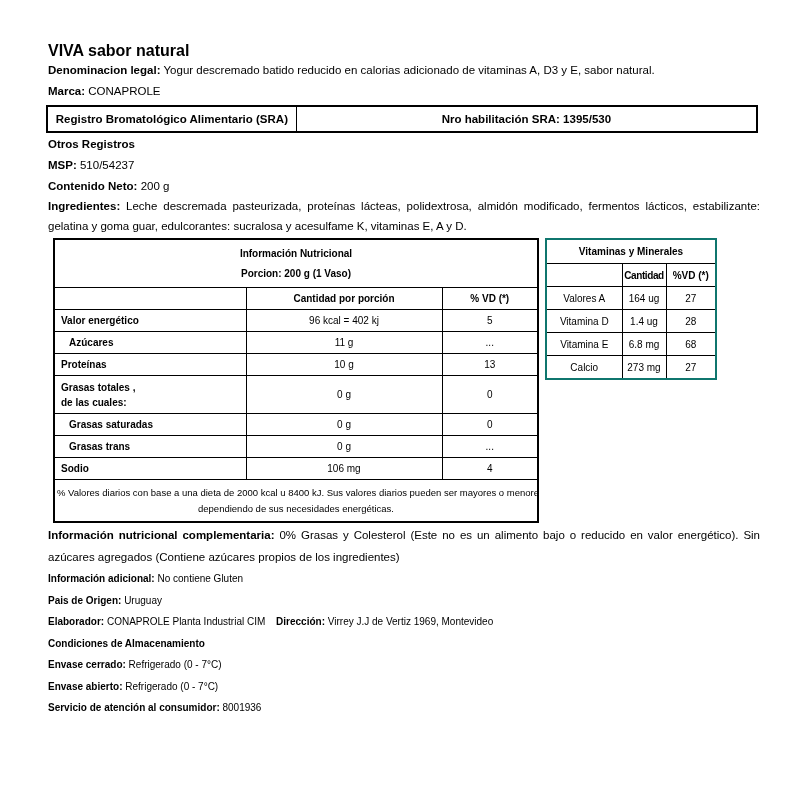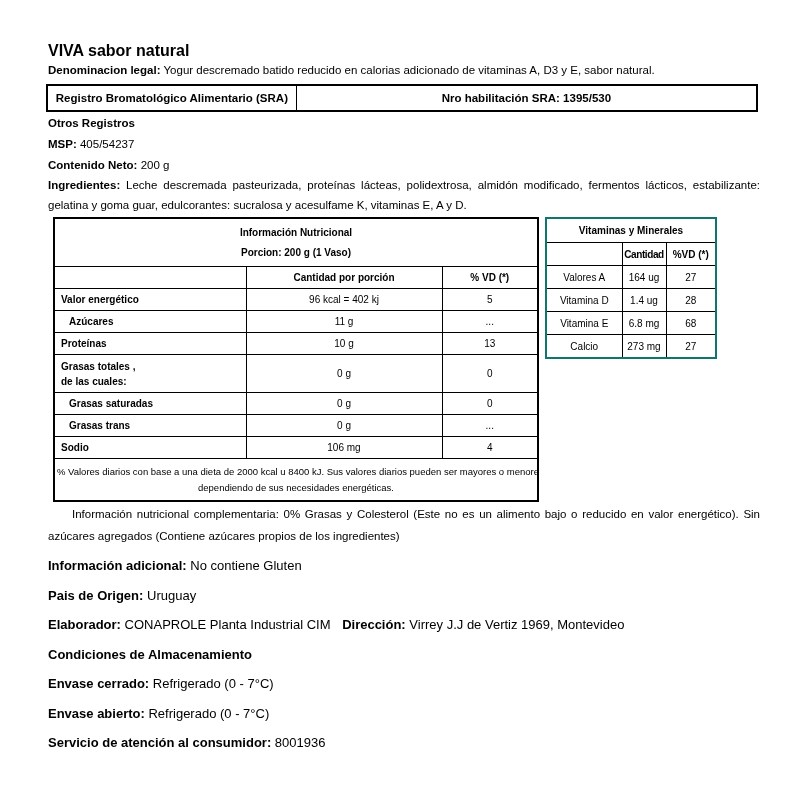--- a/index.html
+++ b/index.html
@@ -9,21 +9,21 @@
     color:#000000;
     -webkit-font-smoothing:antialiased;
   }
   .page { padding:42px 40px 0 48px; }
 
   .title { font-size:16px; font-weight:bold; height:18px; }
 
   .line { font-size:11.5px; line-height:21px; white-space:nowrap; }
   .line b { font-weight:bold; }
 
-  .bottom-line { font-size:13px; line-height:21.5px; white-space:nowrap;margin-top:8px; }
+  .bottom-line { font-size:10px; line-height:21.5px; white-space:nowrap; }
 
   .registry {
     display:flex; width:708px; height:24px;
     border:2px solid #000; margin:3px 0 1px -2px;
     font-size:11.5px; font-weight:bold;
   }
   .registry .cell { display:flex; align-items:center; justify-content:center; }
   .registry .cell.left  { width:35%; border-right:1px solid #000; }
   .registry .cell.right { flex:1; }
 
@@ -52,48 +52,52 @@
   .nutri .note-cell div { text-align:center; line-height:16px; font-size:9.5px; white-space:nowrap; }
 
   
   .vits { width:170px; border:2px solid #0f766e; font-size:10px; }
   .vits td { border:1px solid #000; text-align:center; vertical-align:middle; height:22px; }
   .vits .vtitle { font-weight:bold; height:23px; }
   .vits tr.colhdr td { font-weight:bold; }
   .vits .tight { letter-spacing:-0.4px; }
 
   .justify2 { font-size:11.5px; line-height:21.5px; text-align:justify; width:712px; margin:0; }
-  .justify2 b { font-weight:normal;margin-left:24px; }
+  .justify2 b { font-weight:bold; }
   .lbl2 { margin-left:8px; }
 </style>
 </head>
 <body>
 
 <div class="page">
 
   <div class="title">VIVA sabor natural</div>
 
   <div class="line">
     <b>Denominacion legal:</b>
     <span>Yogur descremado batido reducido en calorias adicionado de vitaminas A, D3 y E, sabor natural.</span>
   </div>
 
+  <div class="line">
+    <b>Marca:</b>
+    <span>CONAPROLE</span>
+  </div>
 
   <div class="registry">
     <div class="cell left">Registro Bromatológico Alimentario (SRA)</div>
     <div class="cell right">Nro habilitación SRA: 1395/530</div>
   </div>
 
   <div class="line">
     <b>Otros Registros</b>
   </div>
 
   <div class="line">
     <b>MSP:</b>
-    <span>405/54237</span>
+    <span>510/54237</span>
   </div>
 
   <div class="line">
     <b>Contenido Neto:</b>
     <span>200 g</span>
   </div>
 
   <p class="ingred">
     <b>Ingredientes:</b>
     <span>Leche descremada pasteurizada, proteínas lácteas, polidextrosa, almidón modificado, fermentos lácticos, estabilizante: gelatina y goma guar, edulcorantes: sucralosa y acesulfame K, vitaminas E, A y D.</span>

